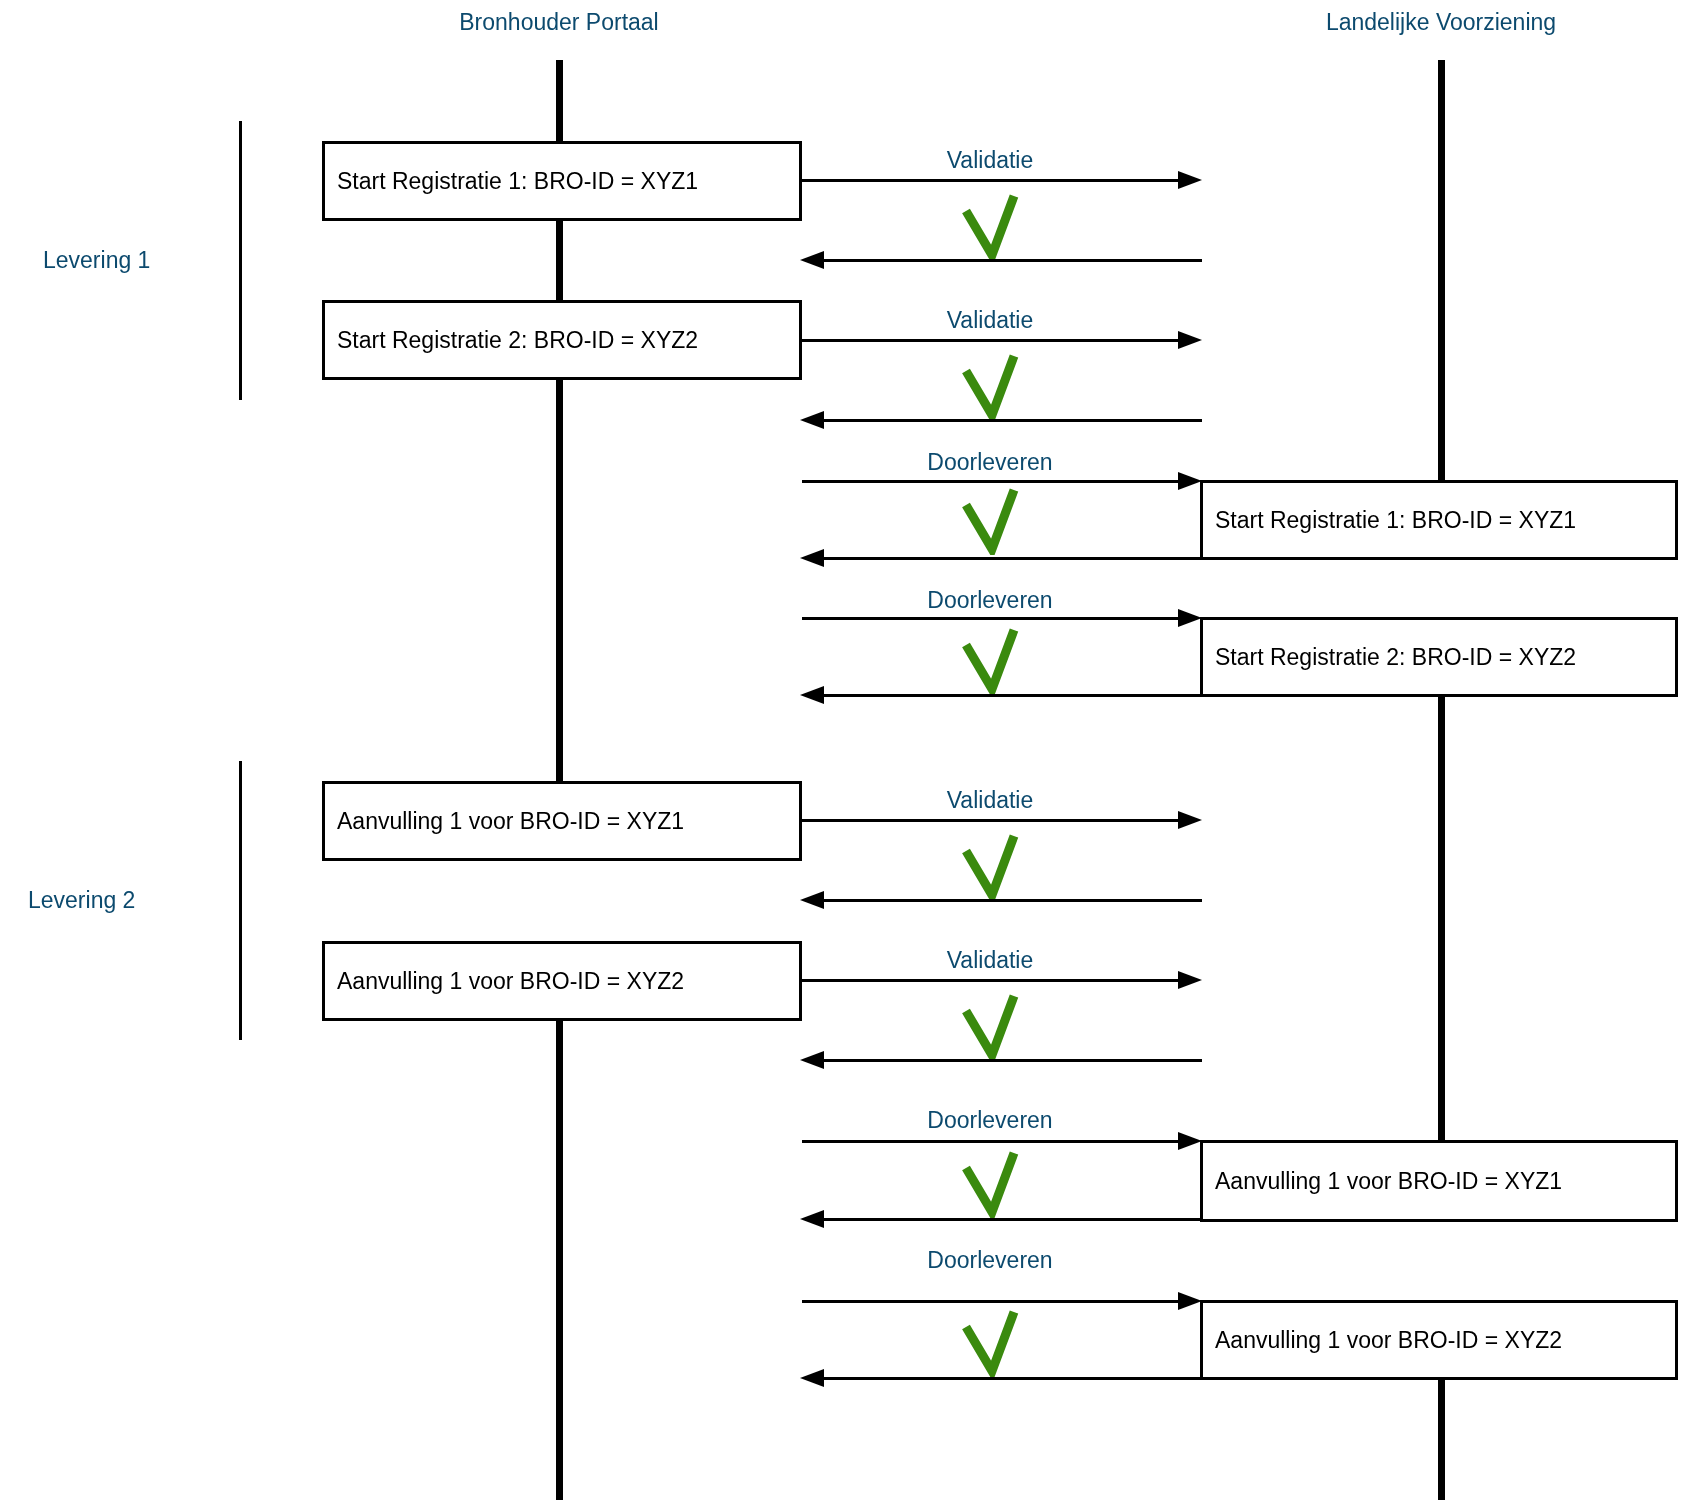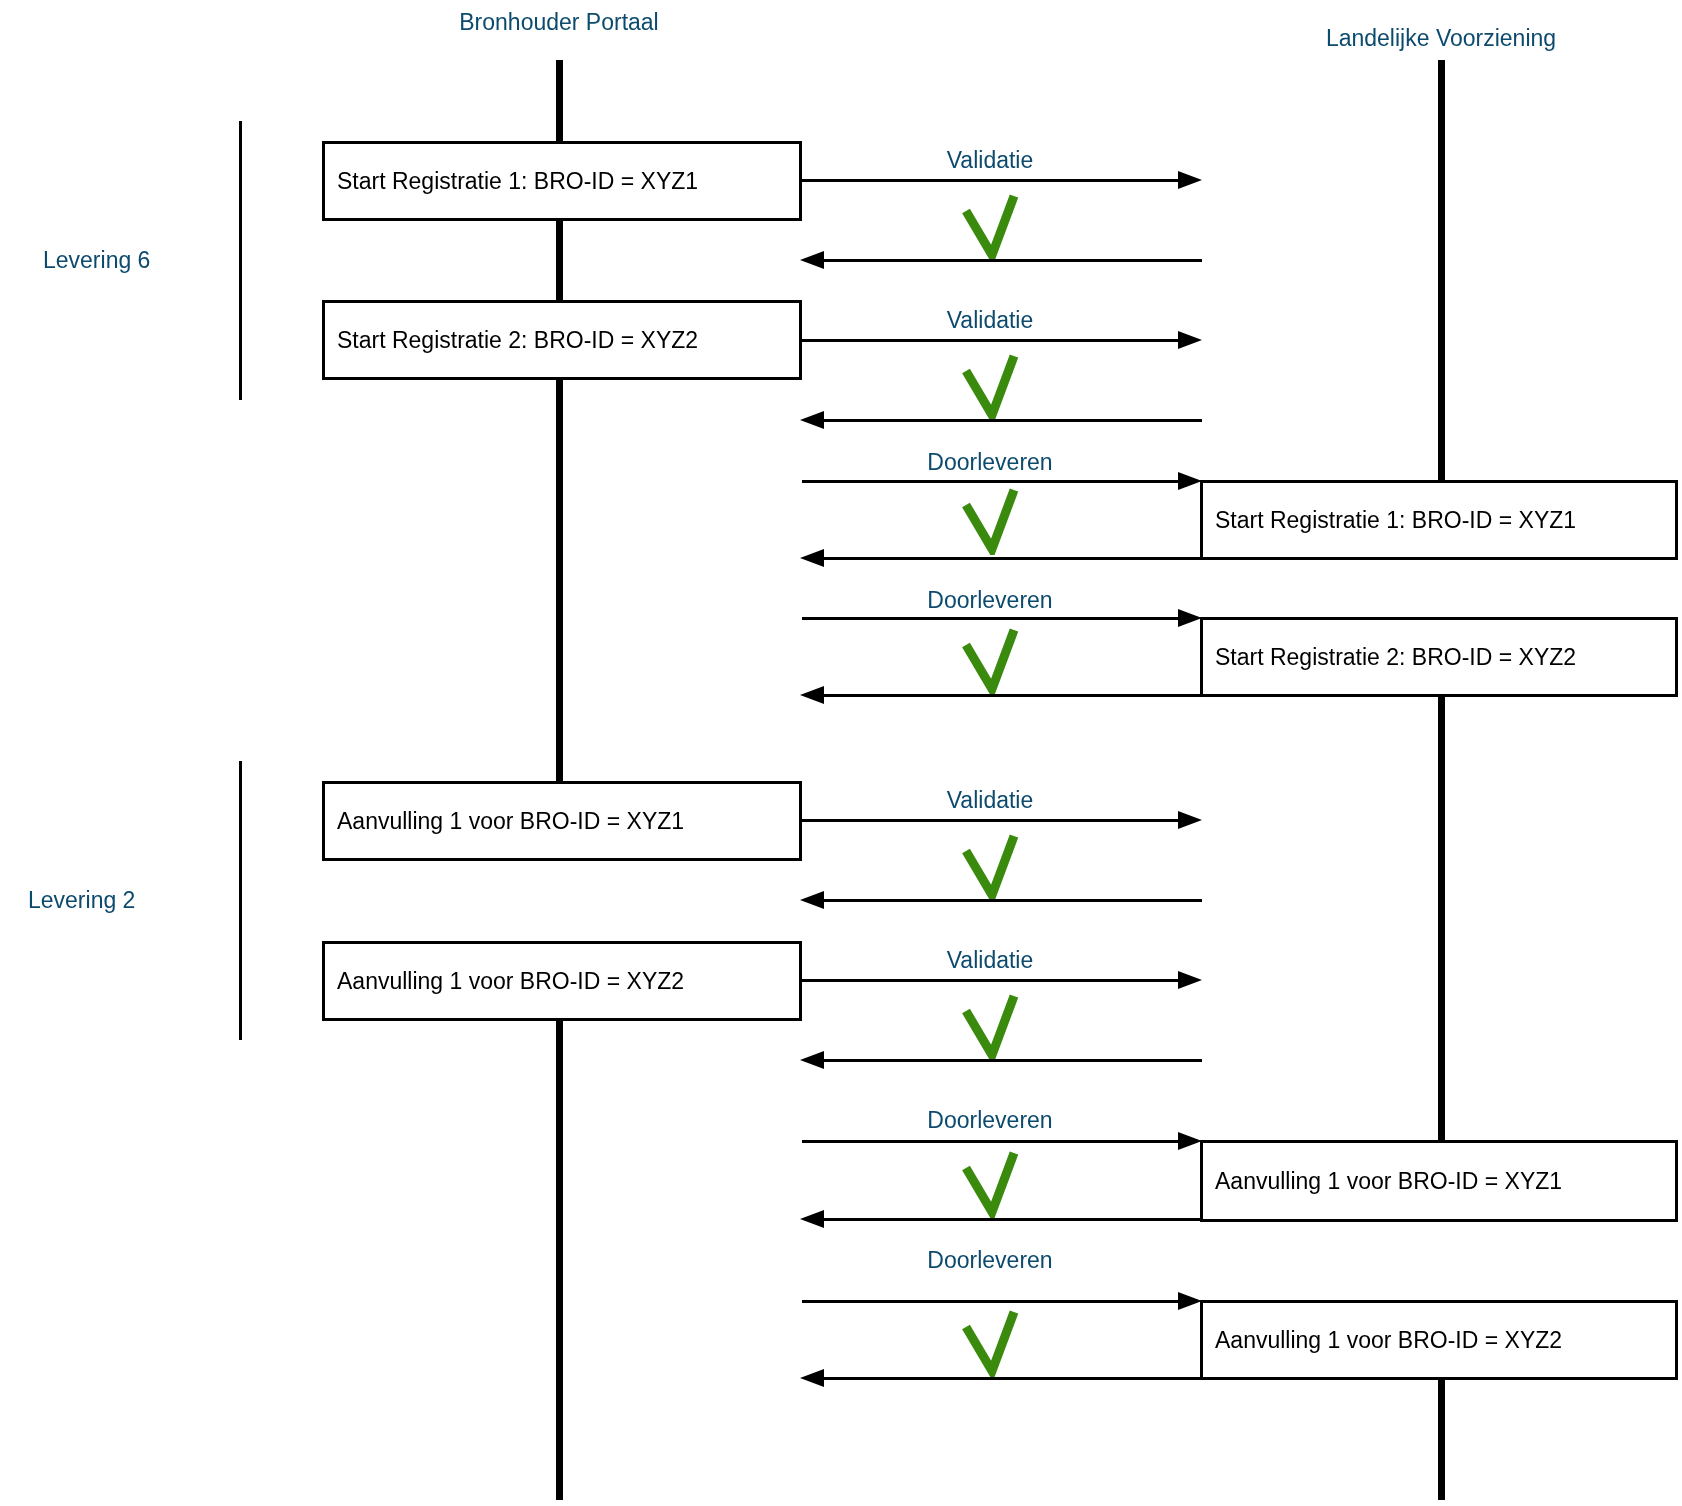--- a/index.html
+++ b/index.html
@@ -19,37 +19,37 @@
   .chk{position:absolute;width:58px;height:70px;}
   .grp{display:contents;}
 </style>
 </head>
 <body>
 
 <div id="canvas">
 
   
   <div class="t ctr" style="left:559px;top:8px">Bronhouder Portaal</div>
-  <div class="t ctr" style="left:1441px;top:24px">Landelijke Voorziening</div>
+  <div class="t ctr" style="left:1441px;top:8px">Landelijke Voorziening</div>
 
   
   <div class="ll" style="left:556px;top:60px;width:7px;height:81px"></div>
   <div class="ll" style="left:556px;top:220px;width:7px;height:80px"></div>
   <div class="ll" style="left:556px;top:380px;width:7px;height:401px"></div>
   <div class="ll" style="left:556px;top:1021px;width:7px;height:479px"></div>
 
   
   <div class="ll" style="left:1438px;top:60px;width:7px;height:420px"></div>
   <div class="ll" style="left:1438px;top:697px;width:7px;height:443px"></div>
   <div class="ll" style="left:1438px;top:1378px;width:7px;height:122px"></div>
 
   
   <div class="ll" style="left:239px;top:121px;width:3px;height:279px"></div>
   <div class="ll" style="left:239px;top:761px;width:3px;height:279px"></div>
-  <div class="t" style="left:43px;top:246px">Levering 6</div>
+  <div class="t" style="left:43px;top:246px">Levering 1</div>
   <div class="t" style="left:28px;top:886px">Levering 2</div>
 
   
   <div class="grp">
     <div class="box" style="left:322px;top:141px;width:480px;height:80px">Start Registratie 1: BRO-ID = XYZ1</div>
     <div class="t ctr" style="left:990px;top:146px">Validatie</div>
     <div class="sh" style="left:802px;top:179px;width:378px"></div>
     <div class="ahr" style="left:1178px;top:171px"></div>
     <svg class="chk" style="left:961px;top:191px" viewBox="0 0 58 70">
         <path d="M5 20 L31 64 L53 5" fill="none" stroke="#3a8a0e" stroke-width="9"></path>

